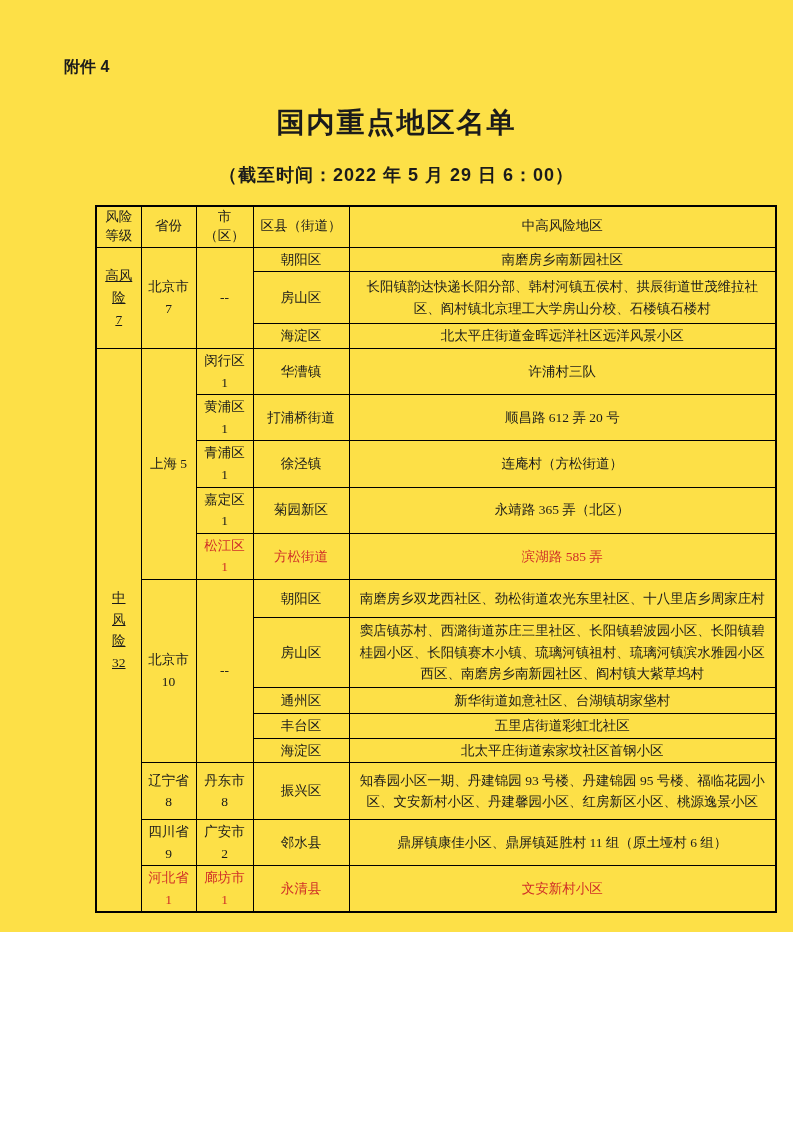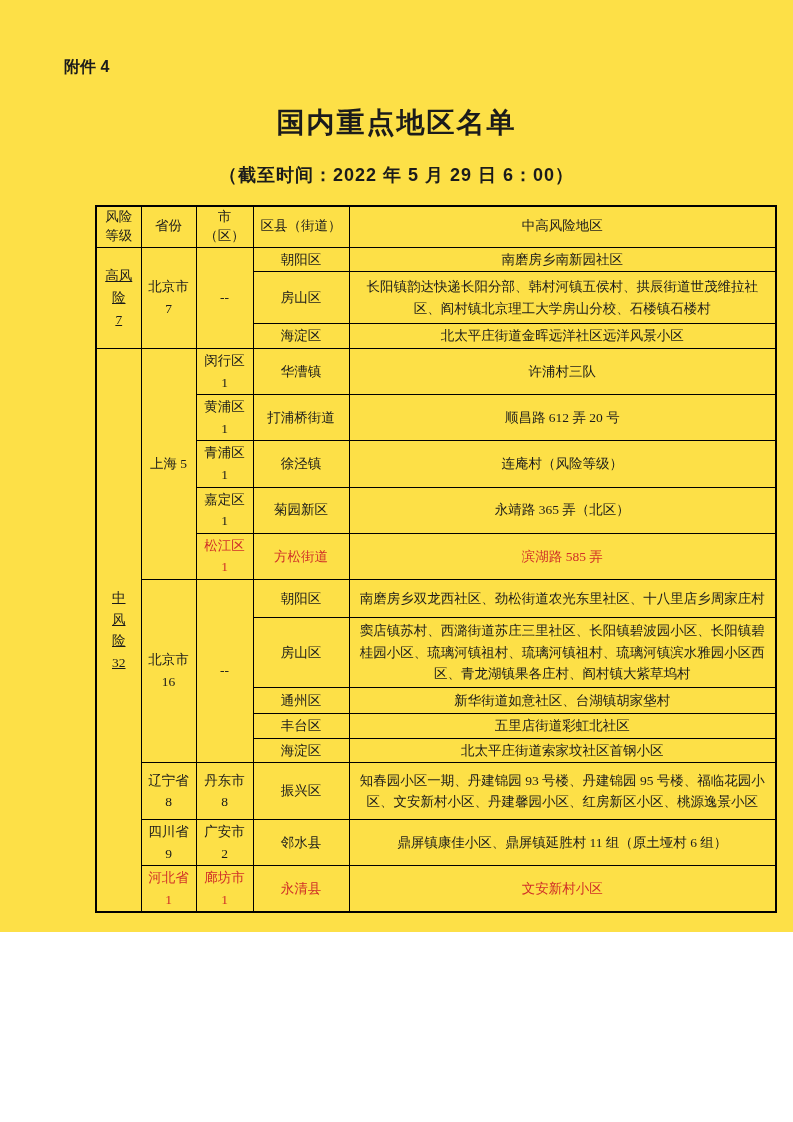--- a/index.html
+++ b/index.html
@@ -132,42 +132,42 @@
         <td>许浦村三队</td>
       </tr>
       <tr style="height:22px">
         <td>黄浦区 1</td>
         <td>打浦桥街道</td>
         <td>顺昌路 612 弄 20 号</td>
       </tr>
       <tr style="height:22px">
         <td>青浦区 1</td>
         <td>徐泾镇</td>
-        <td>连庵村（风险等级）</td>
+        <td>连庵村（方松街道）</td>
       </tr>
       <tr style="height:22px">
         <td>嘉定区 1</td>
         <td>菊园新区</td>
         <td>永靖路 365 弄（北区）</td>
       </tr>
       <tr style="height:21px">
         <td class="red">松江区 1</td>
         <td class="red">方松街道</td>
         <td class="red">滨湖路 585 弄</td>
       </tr>
 
       <tr style="height:38px">
-        <td rowspan="5">北京市 16</td>
+        <td rowspan="5">北京市 10</td>
         <td rowspan="5">--</td>
         <td>朝阳区</td>
         <td>南磨房乡双龙西社区、劲松街道农光东里社区、十八里店乡周家庄村</td>
       </tr>
       <tr style="height:70px">
         <td>房山区</td>
-        <td>窦店镇苏村、西潞街道苏庄三里社区、长阳镇碧波园小区、长阳镇碧桂园小区、琉璃河镇祖村、琉璃河镇祖村、琉璃河镇滨水雅园小区西区、青龙湖镇果各庄村、阎村镇大紫草坞村</td>
+        <td>窦店镇苏村、西潞街道苏庄三里社区、长阳镇碧波园小区、长阳镇碧桂园小区、长阳镇赛木小镇、琉璃河镇祖村、琉璃河镇滨水雅园小区西区、南磨房乡南新园社区、阎村镇大紫草坞村</td>
       </tr>
       <tr style="height:26px">
         <td>通州区</td>
         <td>新华街道如意社区、台湖镇胡家垡村</td>
       </tr>
       <tr style="height:24px">
         <td>丰台区</td>
         <td>五里店街道彩虹北社区</td>
       </tr>
       <tr style="height:23px">

